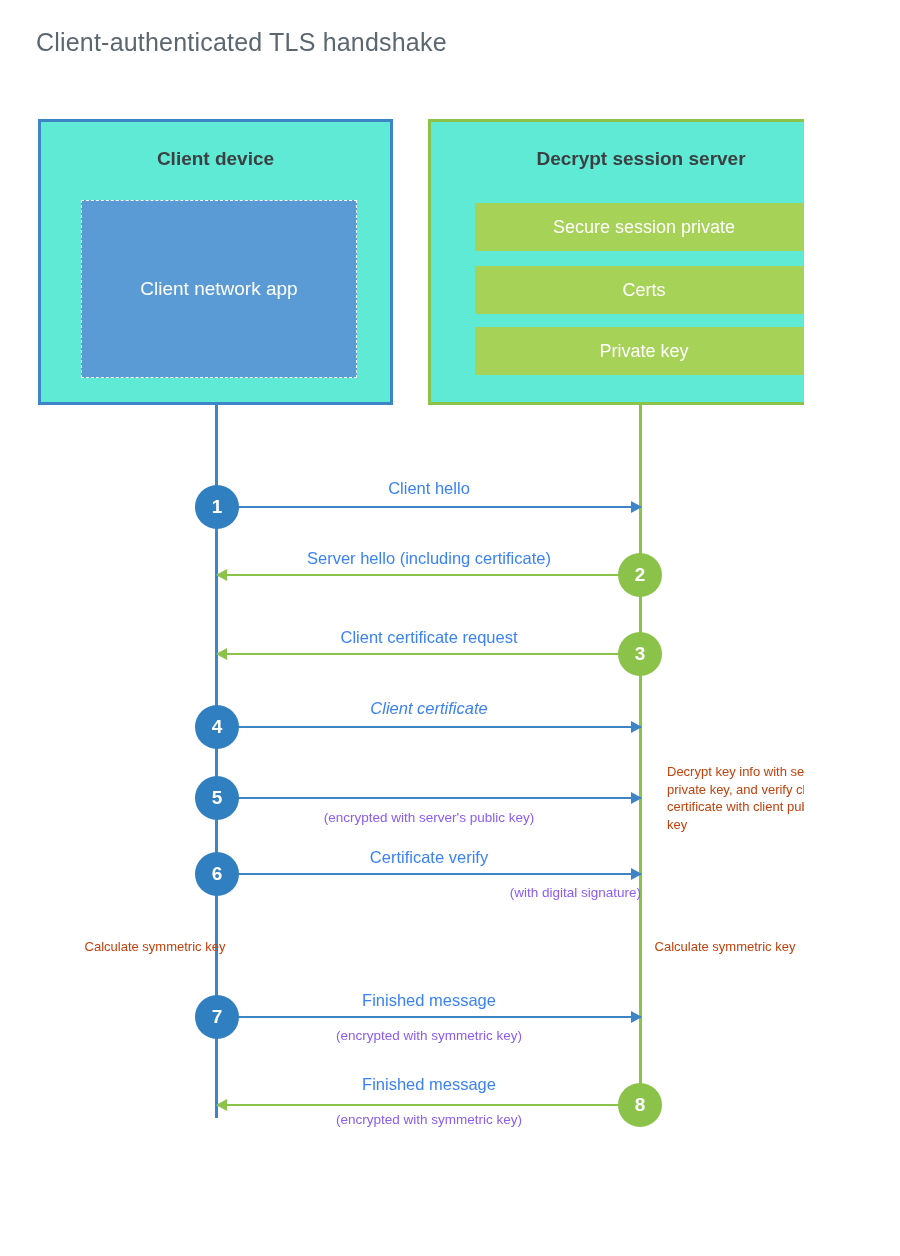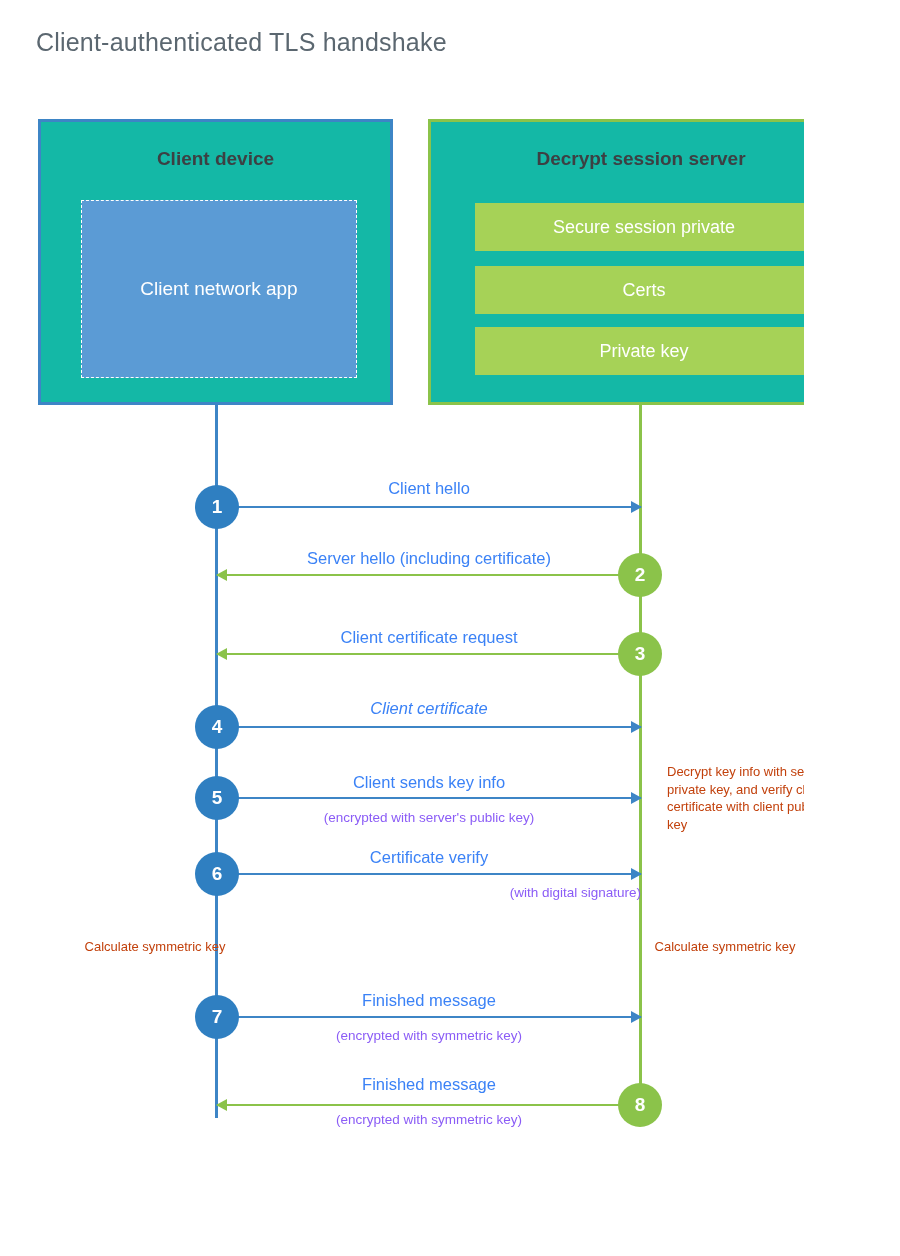--- a/index.html
+++ b/index.html
@@ -24,21 +24,21 @@
     top: 28px;
     font-size: 25px;
     font-weight: 400;
     color: #5b6770;
     letter-spacing: 0.2px;
   }
 
   
   .box {
     position: absolute;
-    background: #14b8a6;
+    background: #5eead4;
     box-sizing: border-box;
   }
   .client-box {
     left: 38px;
     top: 119px;
     width: 355px;
     height: 286px;
     border: 3px solid #3d85c6;
   }
   .server-box {
@@ -233,21 +233,20 @@
     <div class="shaft"></div>
     <div class="head"></div>
   </div>
   <div class="msg-label" style="left:217px; top:699px; width:424px;font-style:italic;">Client certificate</div>
   <div class="step blue" style="left:195px; top:705px;">4</div>
 
   <div class="arrow blue to-right" style="left:217px; top:797px; width:424px;">
     <div class="shaft"></div>
     <div class="head"></div>
   </div>
-  <div class="msg-label" style="left:217px; top:773px; width:424px;">Client sends key info</div>
   <div class="msg-sub" style="left:217px; top:810px; width:424px;">(encrypted with server's public key)</div>
   <div class="step blue" style="left:195px; top:776px;">5</div>
 
   <div class="arrow blue to-right" style="left:217px; top:873px; width:424px;">
     <div class="shaft"></div>
     <div class="head"></div>
   </div>
   <div class="msg-label" style="left:217px; top:848px; width:424px;">Certificate verify</div>
   <div class="msg-sub" style="left:217px; top:885px; width:424px;text-align:right;">(with digital signature)</div>
   <div class="step blue" style="left:195px; top:852px;">6</div>

